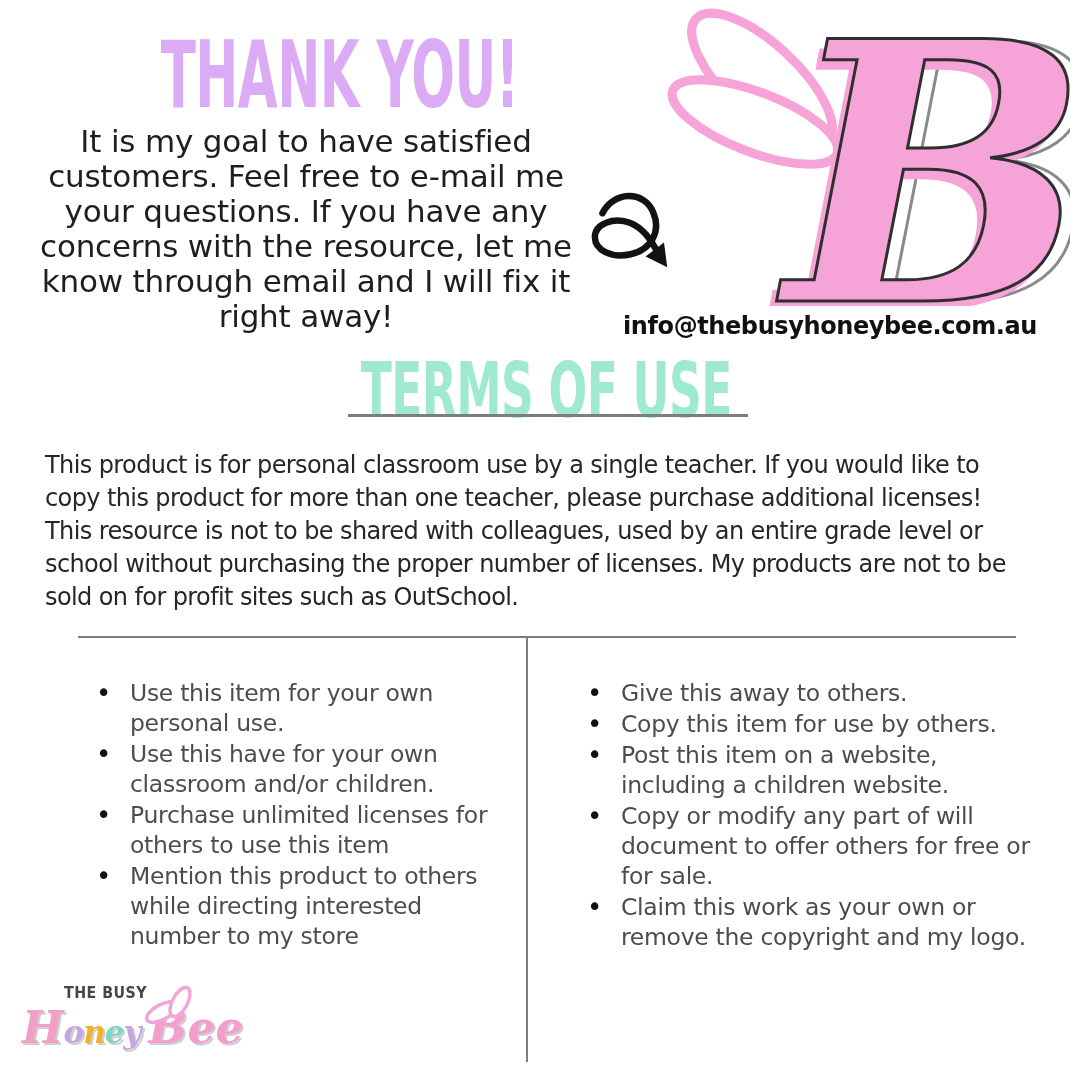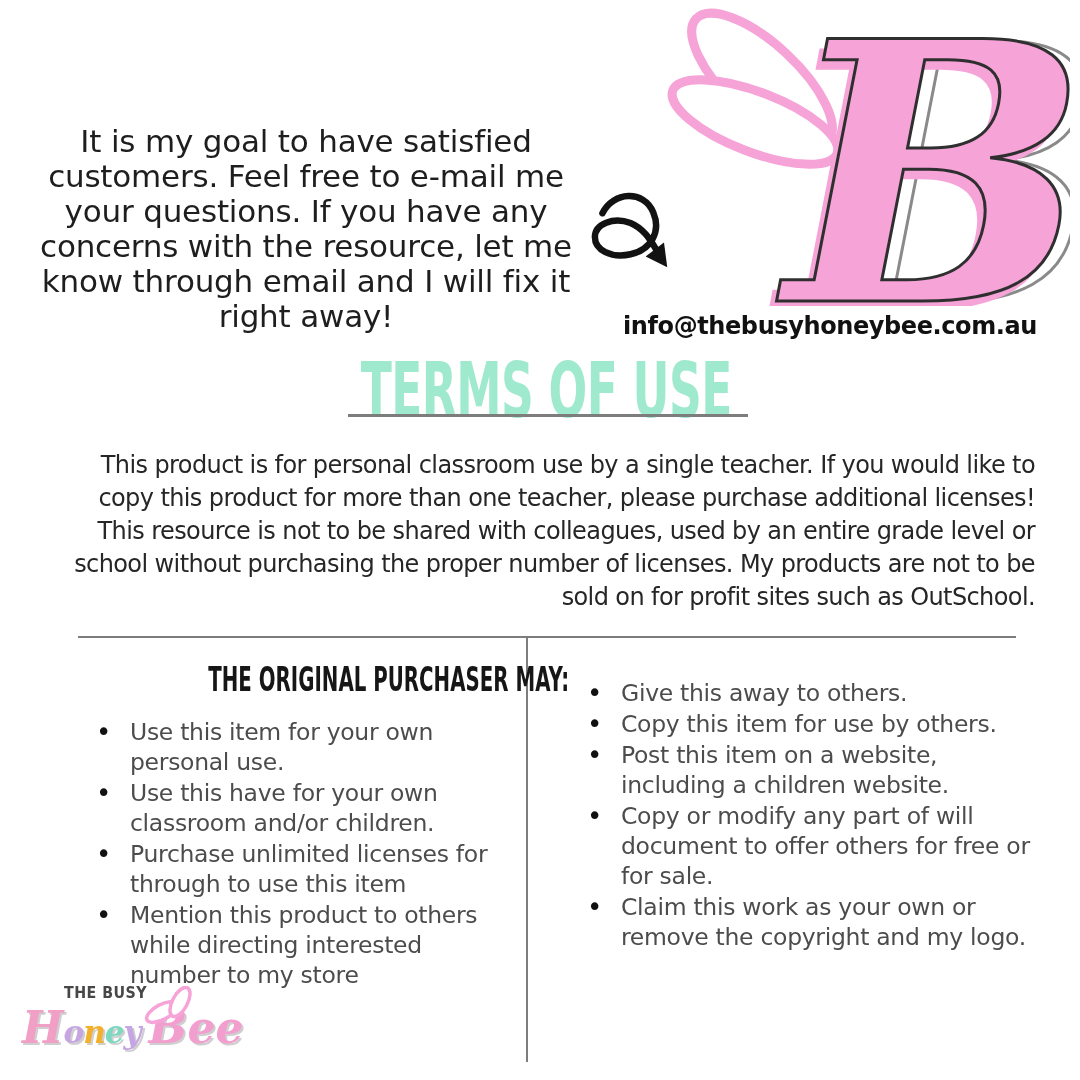--- a/index.html
+++ b/index.html
@@ -24,21 +24,21 @@
     position:absolute;left:600px;top:312px;width:460px;text-align:center;
     font-size:24px;font-weight:700;color:#111;letter-spacing:-0.4px;
   }
 
   
   .terms-title{position:absolute;left:0;top:346px;width:1092px;margin:0;text-align:center;}
   .terms-title .cond{font-size:76px;font-weight:800;letter-spacing:-1px;transform:scaleX(0.60);}
   .title-underline{position:absolute;left:348px;top:414px;width:400px;height:3px;}
   .terms-body{
     position:absolute;left:45px;top:449px;width:990px;margin:0;
-    font-size:24px;line-height:33px;text-align:right;color:#262626;letter-spacing:-0.6px;
+    font-size:24px;line-height:33px;text-align:left;color:#262626;letter-spacing:-0.6px;
   }
 
   
   .h-divider{position:absolute;left:78px;top:636px;width:938px;height:2px;}
   .v-divider{position:absolute;left:526px;top:637px;width:2px;height:425px;}
 
   
   .col{position:absolute;top:660px;}
   .col.left{left:88px;width:425px;}
   .col.right{left:545px;width:495px;}
@@ -63,20 +63,23 @@
   .fl-low{font-size:31px;letter-spacing:-1px;}
   .fl-beecap{font-size:46px;margin-left:8px;}
   .fl-beerest{font-size:44px;}
   .fl-wings{position:absolute;left:118px;top:-14px;width:62px;height:42px;}
 </style>
 </head>
 <body>
 
 <div class="page">
 
+  <h1 class="thank-title">
+    <span class="cond" style="color: rgb(220, 171, 245);">THANK YOU!</span>
+  </h1>
 
   <p class="intro">It is my goal to have satisfied customers. Feel free to e-mail me your questions. If you have any concerns with the resource, let me know through email and I will fix it right away!</p>
 
   <svg class="arrow-svg" viewBox="0 0 100 100">
     <path d="M 18 28 C 28 8, 56 6, 65 27 C 73 46, 62 62, 44 66 C 26 70, 11 62, 11 50 C 11 38, 28 31, 44 37 C 56 42, 62 52, 68 62" fill="none" stroke="#121212" stroke-width="6" stroke-linecap="round"></path>
     <polygon points="78,78 58,68 75,55" fill="#121212"></polygon>
   </svg>
 
   <svg class="brand-svg" viewBox="0 0 455 300">
     <g>
@@ -96,35 +99,32 @@
     <span class="cond" style="color: rgb(159, 233, 206);">TERMS OF USE</span>
   </h2>
   <div class="title-underline" style="background-color: rgb(125, 125, 125);"></div>
 
   <p class="terms-body">This product is for personal classroom use by a single teacher. If you would like to copy this product for more than one teacher, please purchase additional licenses! This resource is not to be shared with colleagues, used by an entire grade level or school without purchasing the proper number of licenses. My products are not to be sold on for profit sites such as OutSchool.</p>
 
   <div class="h-divider" style="background-color: rgb(125, 125, 125);"></div>
   <div class="v-divider" style="background-color: rgb(125, 125, 125);"></div>
 
   <section class="col left">
-    <h3>
-      <span class="cond">THE ORIGINAL PURCHASER MAY:</span>
-    </h3>
     <ul>
       <li>
         <span class="dot">•</span>
         <span class="li-text">Use this item for your own personal use.</span>
       </li>
       <li>
         <span class="dot">•</span>
         <span class="li-text">Use this have for your own classroom and/or children.</span>
       </li>
       <li>
         <span class="dot">•</span>
-        <span class="li-text">Purchase unlimited licenses for through to use this item</span>
+        <span class="li-text">Purchase unlimited licenses for others to use this item</span>
       </li>
       <li>
         <span class="dot">•</span>
         <span class="li-text">Mention this product to others while directing interested number to my store</span>
       </li>
     </ul>
   </section>
 
   <section class="col right">
     <ul>

